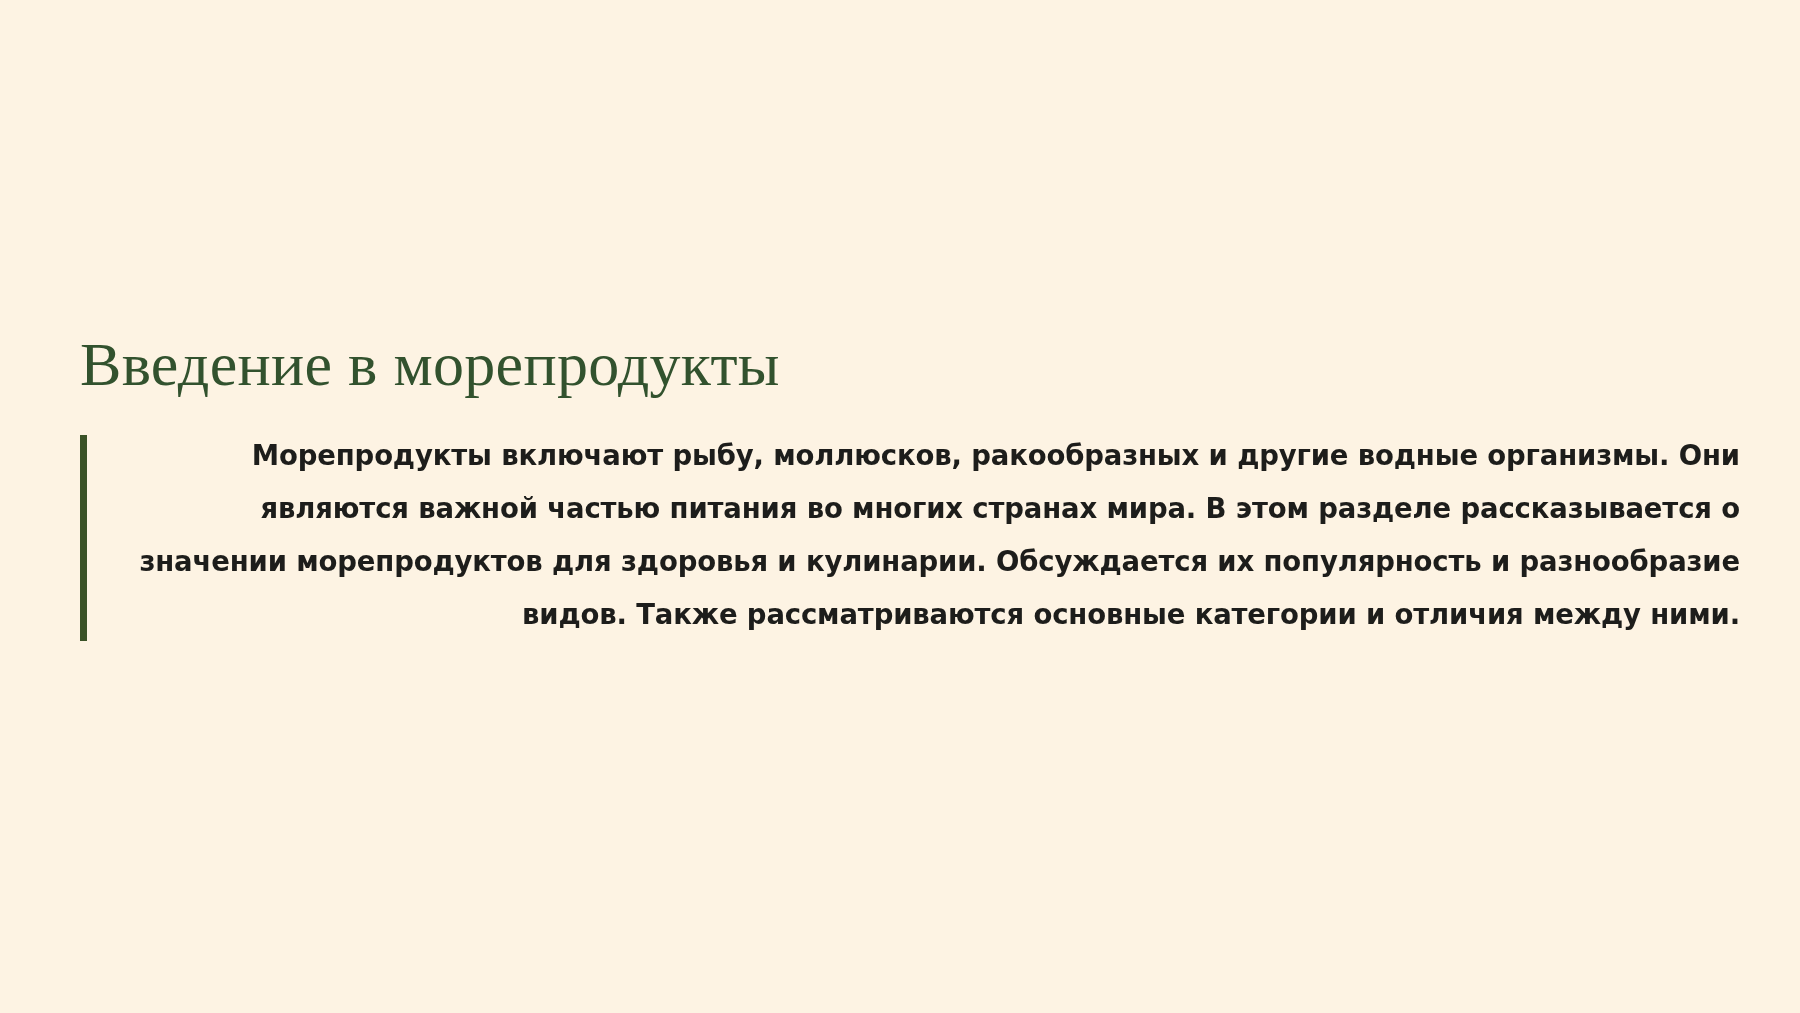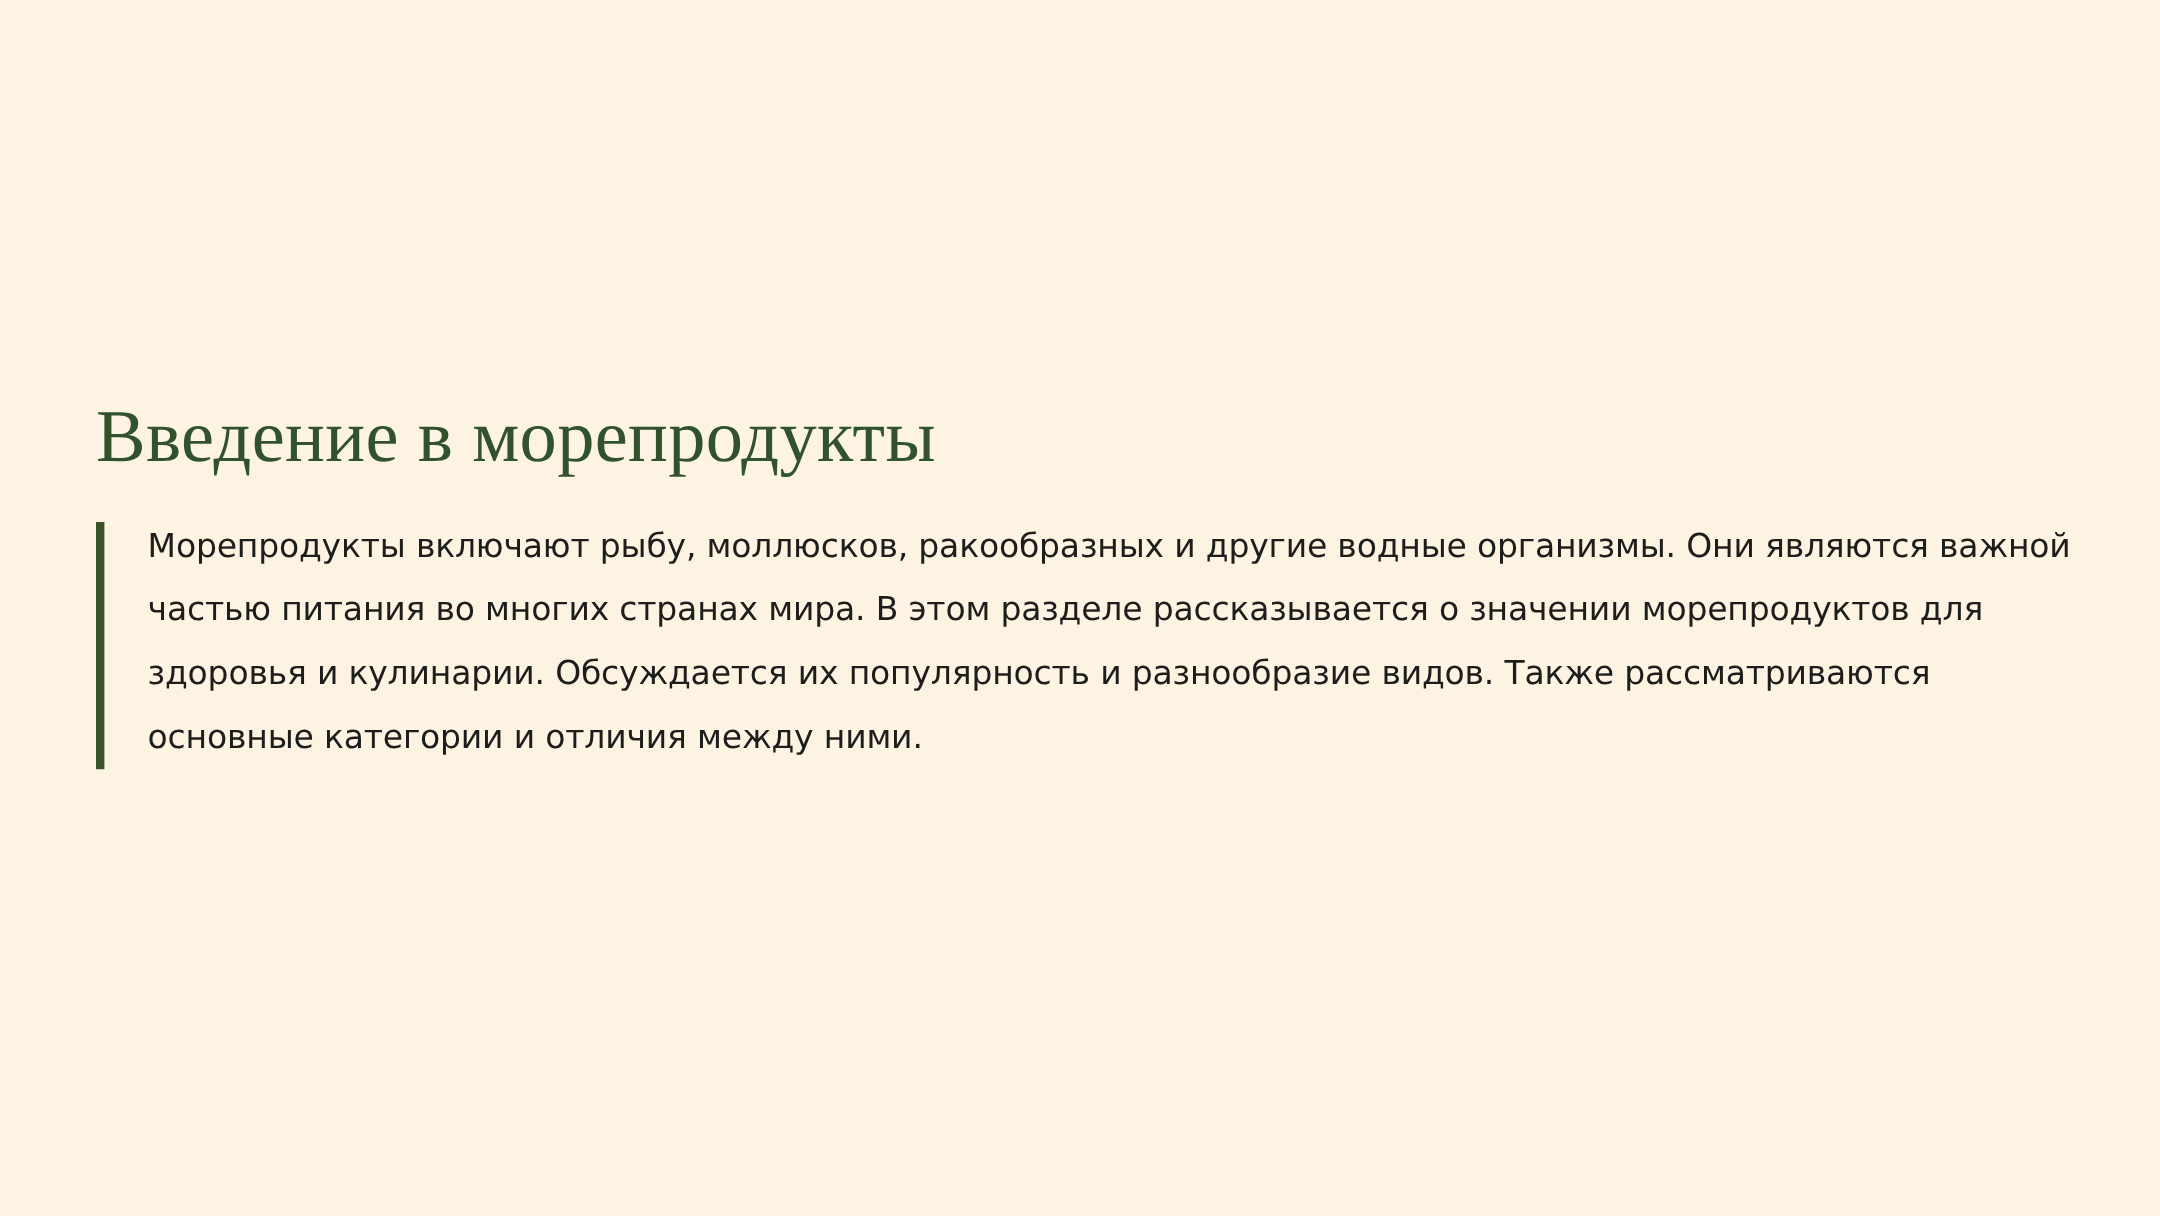--- a/index.html
+++ b/index.html
@@ -56,24 +56,24 @@
     background: #3a5227;
     border-radius: 0;
   }
 
   .body-text {
     margin: 0;
     font-family: "DejaVu Sans", "Liberation Sans", sans-serif;
     font-size: 27.5px;
     line-height: 53px;
     color: #1d1d1b;
-    font-weight: 400;
+    font-weight: 700;
     max-width: 1630px;
     letter-spacing: -0.15px;
-    text-align: left;
+    text-align: right;
   }
 </style>
 </head>
 <body>
 
 <div class="slide">
 
   <div class="content">
 
     <h1 class="section-title">Введение в морепродукты</h1>

